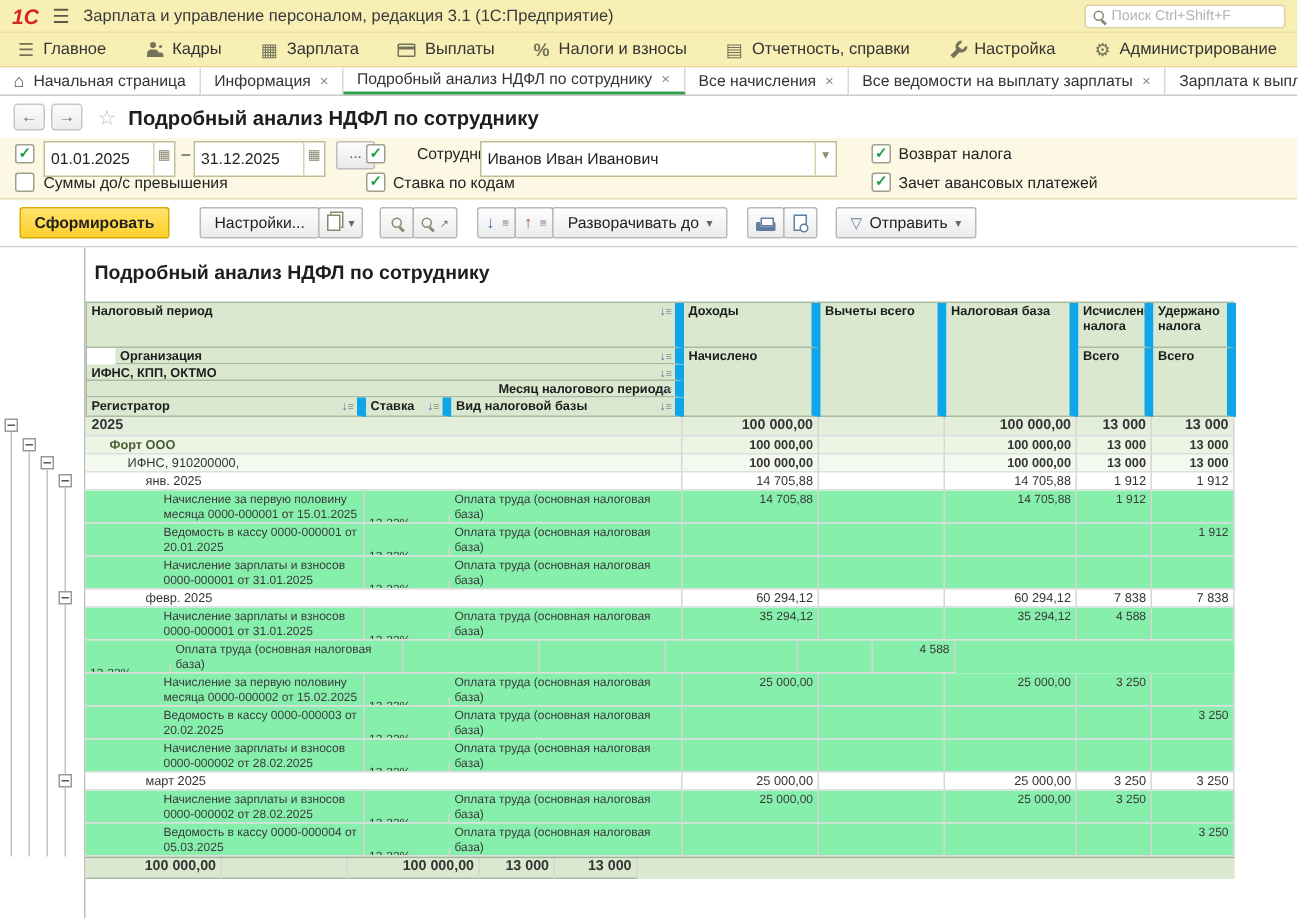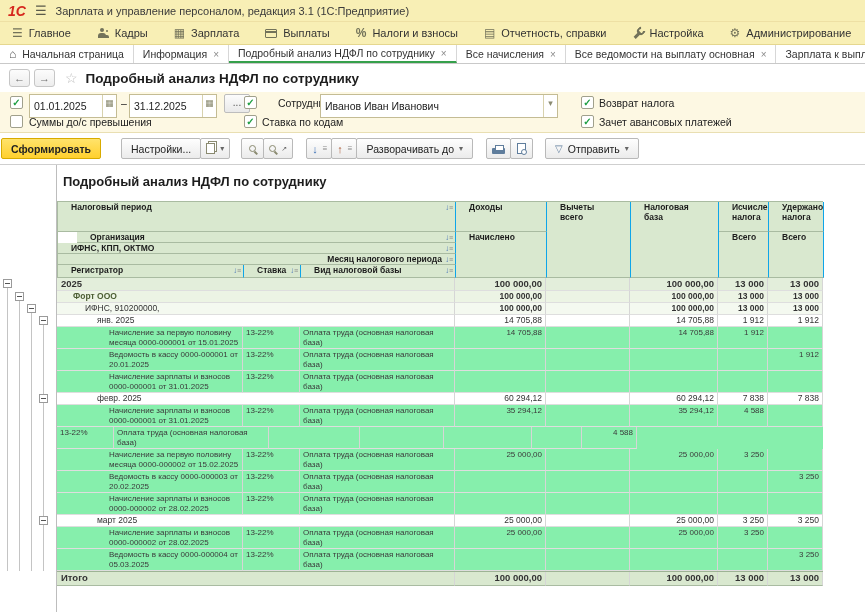--- a/index.html
+++ b/index.html
@@ -46,21 +46,21 @@
   
   .filterbar { height:41px; background:#fdf8e3; border-bottom:1px solid #e9dfb2; position:relative; }
   .chk { position:absolute; width:13px; height:13px; background:#fff; border:1px solid #a0a08c; border-radius:2px; text-align:center; line-height:11px; font-size:10px; font-weight:bold; color:#1d9e42; cursor:pointer; }
   .flabel { position:absolute; font-size:10.5px; color:#222; white-space:nowrap; }
   .field { position:absolute; height:24px; background:#fff; border:1px solid #c4bc94; display:flex; align-items:center; font-size:10.5px; color:#222; }
   .field .val { flex:1; padding:0 4px; white-space:nowrap; overflow:hidden; }
   .field .fbtn { width:14px; height:100%; border-left:1px solid #d8d2ae; color:#8a8a70; font-size:9px; text-align:center; line-height:16px; flex:0 0 auto; cursor:pointer; }
   .btn-sm { position:absolute; width:26px; height:19px; border:1px solid #bdbdbd; border-radius:2px; background:linear-gradient(#fcfcfc,#e9e9e9); text-align:center; line-height:16px; font-size:10px; color:#555; cursor:pointer; }
 
   
-  .toolbar { height:32px; background:#fff; border-bottom:1px solid #cfcfcf; display:flex; align-items:center; padding:0 1px; }
+  .toolbar { height:32px; background:#fff; border-bottom:1px solid #cfcfcf; display:flex; align-items:center; padding:0 13px; }
   .btn { height:21px; border:1px solid #b9b9b9; border-radius:2px; background:linear-gradient(#fefefe,#ebebeb); font-size:10.5px; color:#222; display:flex; align-items:center; gap:5px; padding:0 9px; cursor:pointer; white-space:nowrap; }
   .btn.icon-only { padding:0 5px; min-width:23px; justify-content:center; }
   .btn-primary { background:linear-gradient(#ffe36b,#ffd02e); border-color:#d8ab00; font-weight:bold; }
   .btn-group { display:flex; }
   .btn-group .btn + .btn { margin-left:-1px; }
   .caret { color:#666; font-size:8px; }
   .srt-dn { color:#3b6fb5; font-weight:bold; font-size:11px; }
   .srt-up { color:#a8552f; font-weight:bold; font-size:11px; }
   .srt-bars { color:#888; font-size:8px; letter-spacing:-1px; }
   .ic-doc2 { position:relative; width:9px; height:11px; border:1px solid #8a8a70; background:#fff; box-shadow:2px -2px 0 -1px #fff, 2px -2px 0 0 #8a8a70; }
@@ -71,34 +71,34 @@
   .ic-preview::after { content:""; position:absolute; right:-2px; bottom:-2px; width:4px; height:4px; border:1.5px solid #5f7d9c; border-radius:50%; background:#fff; }
   .ic-send { color:#5f7d9c; font-size:10px; }
 
   
   .report { position:relative; height:447px; background:#fff; }
   .report::before { content:""; position:absolute; left:56px; top:0; bottom:0; width:1px; background:#bdbdbd; }
   .rpt-title { position:absolute; left:63px; top:9px; font-size:13px; font-weight:bold; color:#1d1d1d; }
 
   .tbl { position:absolute; left:57px; top:36px; width:766px; }
   .thead { display:grid; grid-template-columns:186px 57px 155px 91px 84px 88px 50px 55px; grid-template-rows:30px 11px 11px 11px 13px; border-top:1px solid #a9bba1; border-left:1px solid #a9bba1; }
-  .th { background:#d9e8cf; border-right:1px solid #0ea5e9; border-bottom:1px solid #a9bba1; font-size:8.5px; font-weight:bold; color:#1c1c1c; padding:1px 13px; position:relative; overflow:hidden; line-height:9.5px; }
+  .th { background:#d9e8cf; border-right:6px solid #0ea5e9; border-bottom:1px solid #a9bba1; font-size:8.5px; font-weight:bold; color:#1c1c1c; padding:1px 3px; position:relative; overflow:hidden; line-height:9.5px; }
   .th .sort { position:absolute; right:2px; top:1px; font-size:8px; }
   .th .sort b { color:#4a76b8; font-weight:bold; }
   .th .sort i { color:#8a8a8a; font-style:normal; font-size:7px; }
   .h-a1{grid-area:1/1/2/4;} .h-a2{grid-area:1/4/2/5;} .h-a3{grid-area:1/5/6/6;} .h-a4{grid-area:1/6/6/7;}
   .h-a5{grid-area:1/7/2/8;} .h-a6{grid-area:1/8/2/9;} .h-b1{grid-area:2/1/3/4;margin-left:19px;} .h-b2{grid-area:2/4/6/5;}
   .h-b3{grid-area:2/7/6/8;} .h-b4{grid-area:2/8/6/9;} .h-c1{grid-area:3/1/4/4;} .h-d1{grid-area:4/1/5/4;text-align:right;}
   .h-e1{grid-area:5/1/6/2;} .h-e2{grid-area:5/2/6/3;} .h-e3{grid-area:5/3/6/4;}
 
   .tbody { width:766px; }
   .tr { display:flex; }
   .td { border-right:1px solid #d6d6d6; border-bottom:1px solid #dedede; padding:1px 3px; font-size:8.5px; line-height:9.5px; color:#333; overflow:hidden; }
   .td.num { text-align:right; white-space:nowrap; }
-  .c-name{width:186px;} .c-rate{width:57px;} .c-base{width:155px;} .c-span{width:398px;}
+  .c-name{width:186px;} .c-rate{width:57px;margin-top:16px;} .c-base{width:155px;} .c-span{width:398px;}
   .c-n1{width:91px;} .c-n2{width:84px;} .c-n3{width:88px;} .c-n4{width:50px;} .c-n5{width:55px;}
   .tr.lvl0 { background:#e3eedb; height:13px; }
   .tr.lvl0 .td { font-weight:bold; font-size:9.5px; }
   .tr.lvl1 { background:#ecf4e4; height:12px; }
   .tr.lvl1 .td { font-weight:bold; }
   .tr.lvl1 .c-span { color:#4c5e33; }
   .tr.lvl2 { background:#f4f9f0; height:12px; }
   .tr.lvl2 .td { font-weight:bold; }
   .tr.lvl2 .c-span { font-weight:normal; color:#333; }
   .tr.lvl3 { background:#fff; height:12px; }
@@ -112,20 +112,24 @@
   .tbox::after { content:""; position:absolute; left:1px; right:1px; top:3px; height:1px; background:#555; }
   .tline { position:absolute; width:1px; background:#c4c4c4; }
 </style>
 </head>
 <body>
 
 <div class="titlebar">
   <span class="logo">1С</span>
   <span class="burger">☰</span>
   <span class="app-title">Зарплата и управление персоналом, редакция 3.1 (1С:Предприятие)</span>
+  <div class="search">
+    <span class="lens"></span>
+    <span class="search-ph">Поиск Ctrl+Shift+F</span>
+  </div>
 </div>
 
 <div class="menubar">
   <div class="menu-item">
       <span class="mi-ic">☰</span>
       <span>Главное</span>
     </div>
   <div class="menu-item">
       <span class="ic-person"></span>
       <span>Кадры</span>
@@ -167,21 +171,21 @@
     </div>
   <div class="tab active">
       <span>Подробный анализ НДФЛ по сотруднику</span>
       <span class="close">×</span>
     </div>
   <div class="tab">
       <span>Все начисления</span>
       <span class="close">×</span>
     </div>
   <div class="tab">
-      <span>Все ведомости на выплату основная</span>
+      <span>Все ведомости на выплату зарплаты</span>
       <span class="close">×</span>
     </div>
   <div class="tab">
       <span>Зарплата к выплате</span>
     </div>
 
 </div>
 
 <div class="pagehead">
   <span class="navbtn">←</span>
@@ -439,21 +443,20 @@
           <div class="td c-name" style="padding-left: 52px;">Ведомость в кассу 0000-000004 от 05.03.2025</div>
           <div class="td c-rate">13-22%</div>
           <div class="td c-base">Оплата труда (основная налоговая база)</div>
           <div class="td c-n1 num"></div>
           <div class="td c-n2 num"></div>
           <div class="td c-n3 num"></div>
           <div class="td c-n4 num"></div>
           <div class="td c-n5 num">3 250</div>
         </div>
         <div class="tr total">
-          <div class="td c-span" style="padding-left: 4px;">Итого</div>
           <div class="td c-n1 num">100 000,00</div>
           <div class="td c-n2 num"></div>
           <div class="td c-n3 num">100 000,00</div>
           <div class="td c-n4 num">13 000</div>
           <div class="td c-n5 num">13 000</div>
         </div>
       </div>
   </div>
 
   <div class="gutter">

